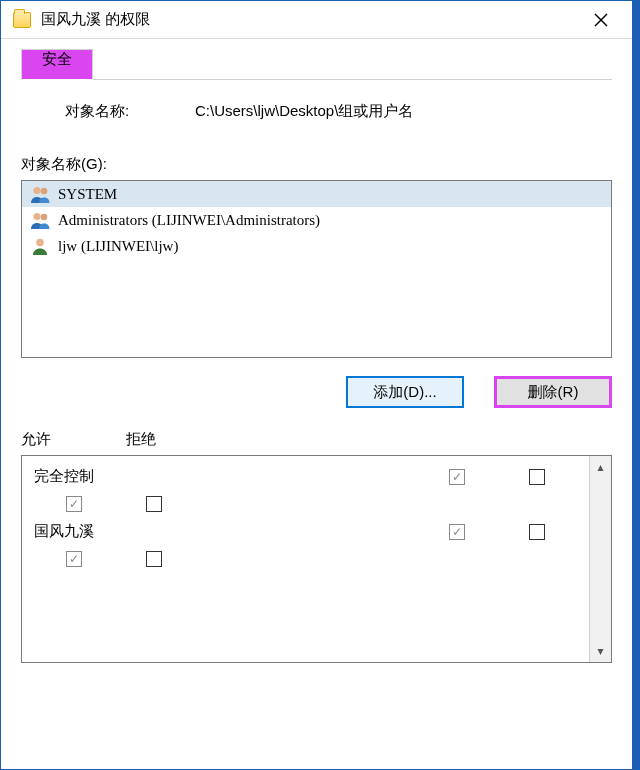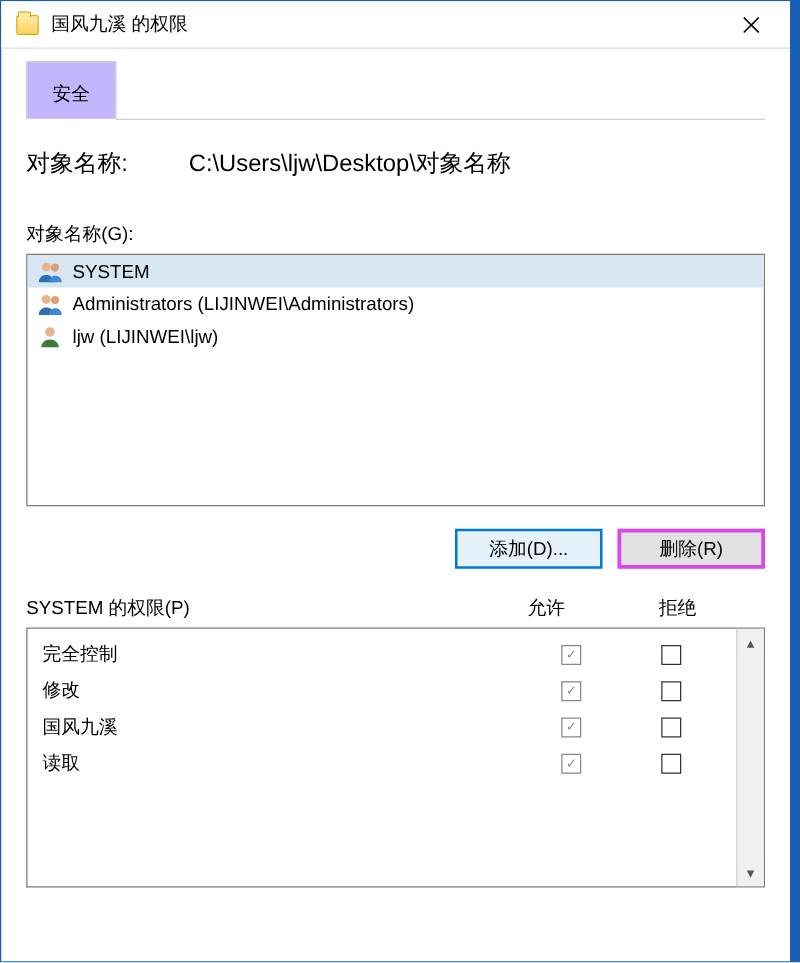--- a/index.html
+++ b/index.html
@@ -59,66 +59,68 @@
     flex:1;
     display:flex;
     flex-direction:column;
   }
   .tabs {
     display:flex;
     border-bottom: 1px solid #d0d0d0;
     margin-bottom: 22px;
   }
   .tab {
-    padding: 16px 20px 10px;
+    padding: 0 20px 10px;
     border: 1px solid #d0d0d0;
     border-bottom: 1px solid #fff;
-    background:#c4b5fd;
+    background:#d946ef;
     margin-bottom:-1px;
     font-size:15px;
   }
 
   .field-row {
     display:flex;
     align-items:center;
     margin-bottom: 34px;
-    font-size: 19px;
+    font-size: 15px;
+    margin-left: 44px;
   }
   .field-label { width: 130px; }
   .field-value { flex:1; }
 
   .section-label {
     font-size:15px;
     margin-bottom: 6px;
   }
 
   .listbox {
     border: 1px solid #7a7a7a;
-    height: 202px;
+    height: 178px;
     background:#fff;
     overflow:auto;
+    font-family:Liberation Serif, serif;
   }
   .list-row {
     display:flex;
     align-items:center;
     padding: 4px 8px;
     font-size:15px;
     gap:8px;
     cursor:default;
   }
   .list-row.selected { background:#d8e6f2; }
   .user-icon, .group-icon {
     width:20px; height:18px; flex:0 0 auto;
   }
   .user-icon svg, .group-icon svg { display:block; }
 
   .btn-row {
     display:flex;
     justify-content:flex-end;
-    gap: 12px;
+    gap: 30px;
     margin: 18px 0 22px 0;
   }
   .win-btn {
     min-width: 118px;
     height: 32px;
     background:#e1e1e1;
     border:3px solid #d946ef;
     font-size:15px;
     cursor:pointer;
     padding: 0 16px;
@@ -148,21 +150,20 @@
   .perm-scroll {
     flex:1;
     overflow:hidden;
     padding: 6px 0;
   }
   .perm-row {
     display:flex;
     align-items:center;
     padding: 5px 12px;
     font-size:15px;
-    font-family:Liberation Mono, monospace;
   }
   .perm-row .perm-name { flex:1; }
   .perm-row .perm-cell { width:80px; display:flex; justify-content:center; }
   .chk {
     width:16px; height:16px;
     border:1px solid #333;
     display:inline-flex;
     align-items:center;
     justify-content:center;
     font-size:12px;
@@ -202,21 +203,21 @@
   </div>
 
   <div class="content">
 
     <div class="tabs">
       <div class="tab">安全</div>
     </div>
 
     <div class="field-row">
       <span class="field-label">对象名称:</span>
-      <span class="field-value">C:\Users\ljw\Desktop\对象名称</span>
+      <span class="field-value">C:\Users\ljw\Desktop\组或用户名</span>
     </div>
 
     <div class="section-label">对象名称(G):</div>
 
     <div class="listbox" id="groups-list">
         <div class="list-row selected">
           <span class="group-icon">
             <svg viewBox="0 0 22 18" width="22" height="18">
               <circle cx="7" cy="5.5" r="3.6" fill="#e8b38a"></circle>
               <circle cx="14" cy="6" r="3.3" fill="#d9a277"></circle>
@@ -247,56 +248,53 @@
           <span>ljw (LIJINWEI\ljw)</span>
         </div>
       </div>
 
     <div class="btn-row">
       <button class="win-btn primary">添加(D)...</button>
       <button class="win-btn">删除(R)</button>
     </div>
 
     <div class="perm-header">
-      <span class="perm-title">SYSTEM 的权限(P)</span>
       <span class="col-allow">允许</span>
       <span class="col-deny">拒绝</span>
     </div>
 
     <div class="perm-box">
       <div class="perm-scroll" id="perm-rows">
           <div class="perm-row">
             <span class="perm-name">完全控制</span>
             <span class="perm-cell">
               <span class="chk ro checked"></span>
             </span>
             <span class="perm-cell">
               <span class="chk"></span>
             </span>
           </div>
           <div class="perm-row">
-            <span class="perm-name">修改</span>
             <span class="perm-cell">
               <span class="chk ro checked"></span>
             </span>
             <span class="perm-cell">
               <span class="chk"></span>
             </span>
           </div>
           <div class="perm-row">
             <span class="perm-name">国风九溪</span>
             <span class="perm-cell">
               <span class="chk ro checked"></span>
             </span>
             <span class="perm-cell">
               <span class="chk"></span>
             </span>
           </div>
           <div class="perm-row">
-            <span class="perm-name">读取</span>
             <span class="perm-cell">
               <span class="chk ro checked"></span>
             </span>
             <span class="perm-cell">
               <span class="chk"></span>
             </span>
           </div>
         </div>
       <div class="perm-sb">
         <div class="arrow">▴</div>

